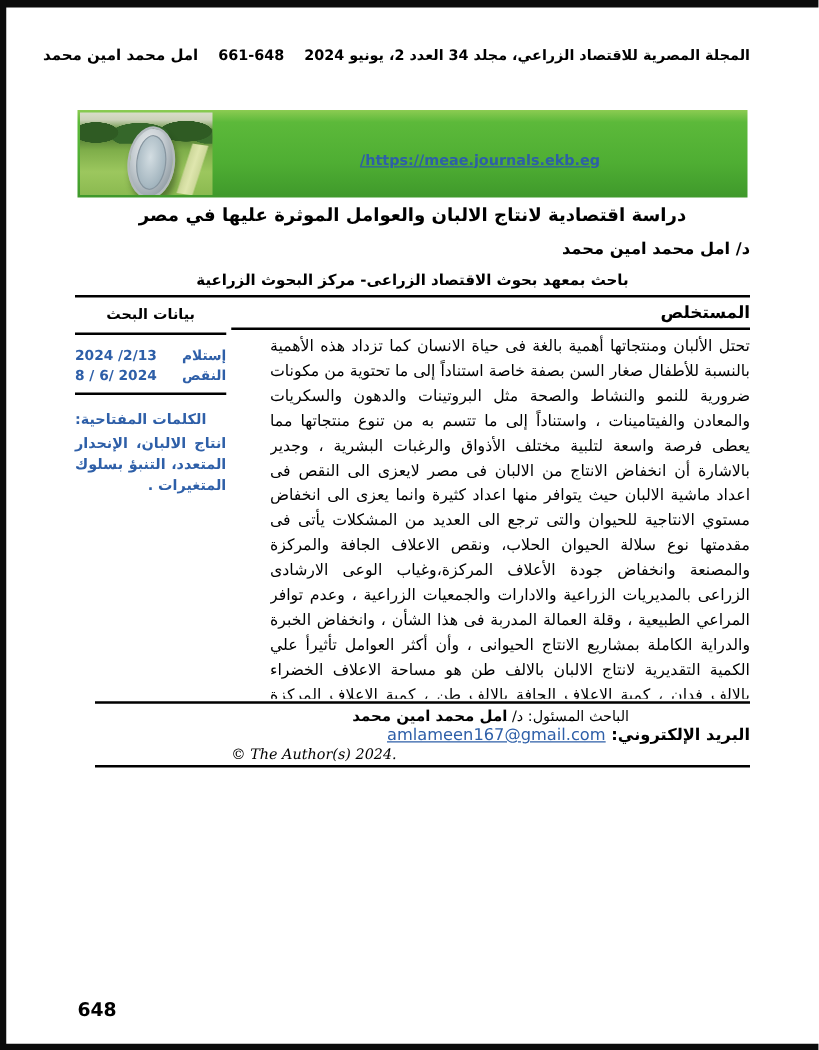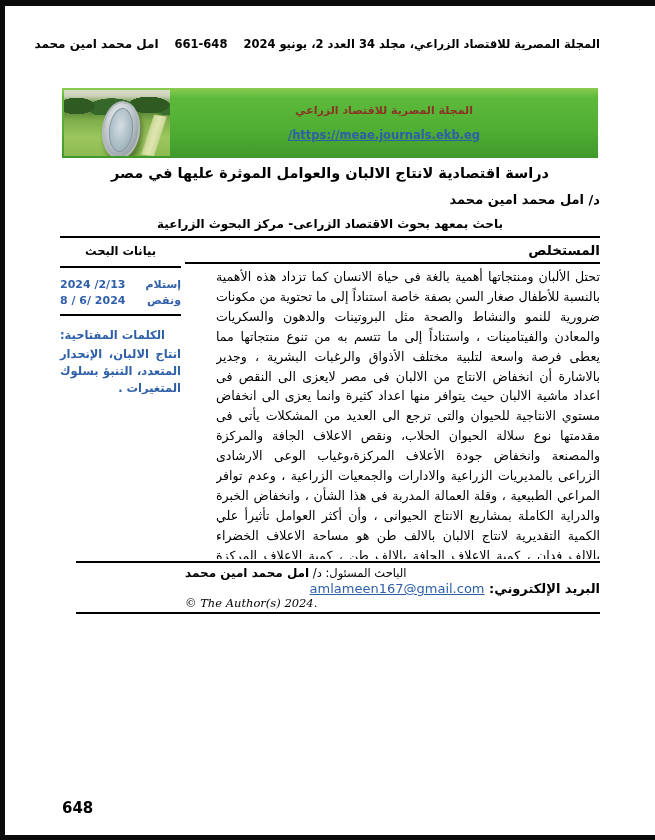--- a/index.html
+++ b/index.html
@@ -88,21 +88,21 @@
   .sidebar-rule1{position:absolute;top:266px;left:60px;width:121px;height:1.5px;background:#000;}
   .sidebar-dates{position:absolute;top:277px;left:60px;width:121px;direction:rtl;color:#2e5fa8;font-weight:bold;font-size:11px;line-height:16px;}
   .date-line{display:flex;justify-content:space-between;}
   .date-num{direction:ltr;}
   .sidebar-rule2{position:absolute;top:314px;left:60px;width:121px;height:1.5px;background:#000;}
   .kw-heading{position:absolute;top:328px;left:60px;width:121px;direction:rtl;text-align:left;color:#2e5fa8;font-weight:bold;font-size:11.5px;}
   .kw-text{position:absolute;top:346px;left:60px;width:121px;direction:rtl;text-align:justify;color:#2e5fa8;font-weight:bold;font-size:11.5px;line-height:17px;}
 
   
   .footer-rule1{position:absolute;top:561px;left:76px;right:55px;height:1.5px;background:#000;}
-  .footer-corr{position:absolute;top:566px;left:185px;right:55px;direction:rtl;text-align:left;font-size:11.5px;line-height:15px;}
+  .footer-corr{position:absolute;top:566px;left:185px;right:55px;direction:rtl;text-align:center;font-size:11.5px;line-height:15px;}
   .footer-corr .corr-name{font-weight:bold;font-size:12px;}
   .footer-email{position:absolute;top:581px;left:185px;right:55px;direction:rtl;text-align:right;font-size:13px;line-height:15px;}
   .footer-email .email-label{font-weight:bold;}
   .footer-email a{color:#2e5fa8;text-decoration:underline;direction:ltr;unicode-bidi:embed;}
   .footer-copy{
     position:absolute;top:596px;left:185px;right:55px;text-align:left;
     font-family:"DejaVu Serif",serif;font-style:italic;font-size:11.5px;direction:ltr;
   }
   .footer-rule2{position:absolute;top:612px;left:76px;right:55px;height:1.5px;background:#000;}
 
@@ -123,41 +123,40 @@
     <span class="header-author">امل محمد امين محمد</span>
   </div>
 
   <div class="banner">
     <div class="banner-photo">
       <div class="trees"></div>
       <div class="path"></div>
       <div class="coin"></div>
     </div>
     <div class="banner-textcol">
-      <div class="banner-name">المجلة المصرية للاقتصاد الزراعي</div>
       <div class="banner-url">
         <a href="#">https://meae.journals.ekb.eg/</a>
       </div>
     </div>
   </div>
 
   <div class="doc-title">دراسة اقتصادية لانتاج الالبان والعوامل الموثرة عليها في مصر</div>
   <div class="doc-author">د/ امل محمد امين محمد</div>
   <div class="doc-affil">باحث بمعهد بحوث الاقتصاد الزراعى- مركز البحوث الزراعية</div>
   <div class="rule-top"></div>
 
   <div class="sidebar-heading">بيانات البحث</div>
   <div class="sidebar-rule1"></div>
   <div class="sidebar-dates">
     <div class="date-line">
       <span>إستلام</span>
       <span class="date-num">2024 /2/13</span>
     </div>
     <div class="date-line">
-      <span>ونقص</span>
+      <span>النقص</span>
       <span class="date-num">8 / 6/ 2024</span>
     </div>
   </div>
   <div class="sidebar-rule2"></div>
   <div class="kw-heading">الكلمات المفتاحية:</div>
   <div class="kw-text">انتاج الالبان، الإنحدار المتعدد، التنبؤ بسلوك المتغيرات .</div>
 
   <div class="abstract-heading">المستخلص</div>
   <div class="abstract-rule"></div>
   <div class="abstract-body">تحتل الألبان ومنتجاتها أهمية بالغة فى حياة الانسان كما تزداد هذه الأهمية بالنسبة للأطفال صغار السن بصفة خاصة استناداً إلى ما تحتوية من مكونات ضرورية للنمو والنشاط والصحة مثل البروتينات والدهون والسكريات والمعادن والفيتامينات ، واستناداً إلى ما تتسم به من تنوع منتجاتها مما يعطى فرصة واسعة لتلبية مختلف الأذواق والرغبات البشرية ، وجدير بالاشارة أن انخفاض الانتاج من الالبان فى مصر لايعزى الى النقص فى اعداد ماشية الالبان حيث يتوافر منها اعداد كثيرة وانما يعزى الى انخفاض مستوي الانتاجية للحيوان والتى ترجع الى العديد من المشكلات يأتى فى مقدمتها نوع سلالة الحيوان الحلاب، ونقص الاعلاف الجافة والمركزة والمصنعة وانخفاض جودة الأعلاف المركزة،وغياب الوعى الارشادى الزراعى بالمديريات الزراعية والادارات والجمعيات الزراعية ، وعدم توافر المراعي الطبيعية ، وقلة العمالة المدربة فى هذا الشأن ، وانخفاض الخبرة والدراية الكاملة بمشاريع الانتاج الحيوانى ، وأن أكثر العوامل تأثيرأ علي الكمية التقديرية لانتاج الالبان بالالف طن هو مساحة الاعلاف الخضراء بالالف فدان ، كمية الاعلاف الجافة بالالف طن ، كمية الاعلاف المركزة  بالالف طن، انتاجية الرأس من الابقاركيلو /رأس.</div>

